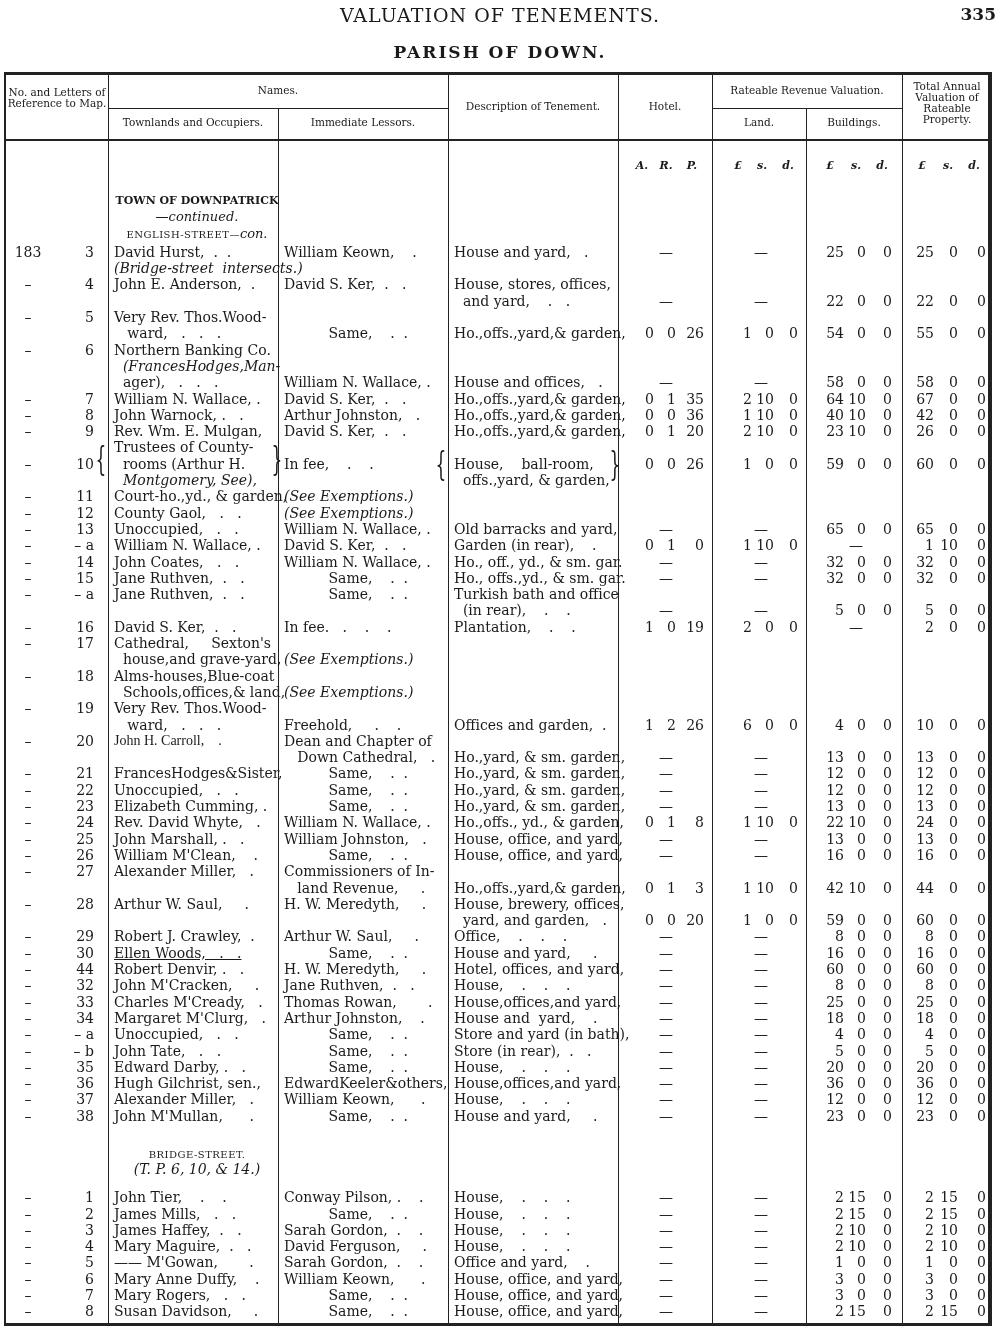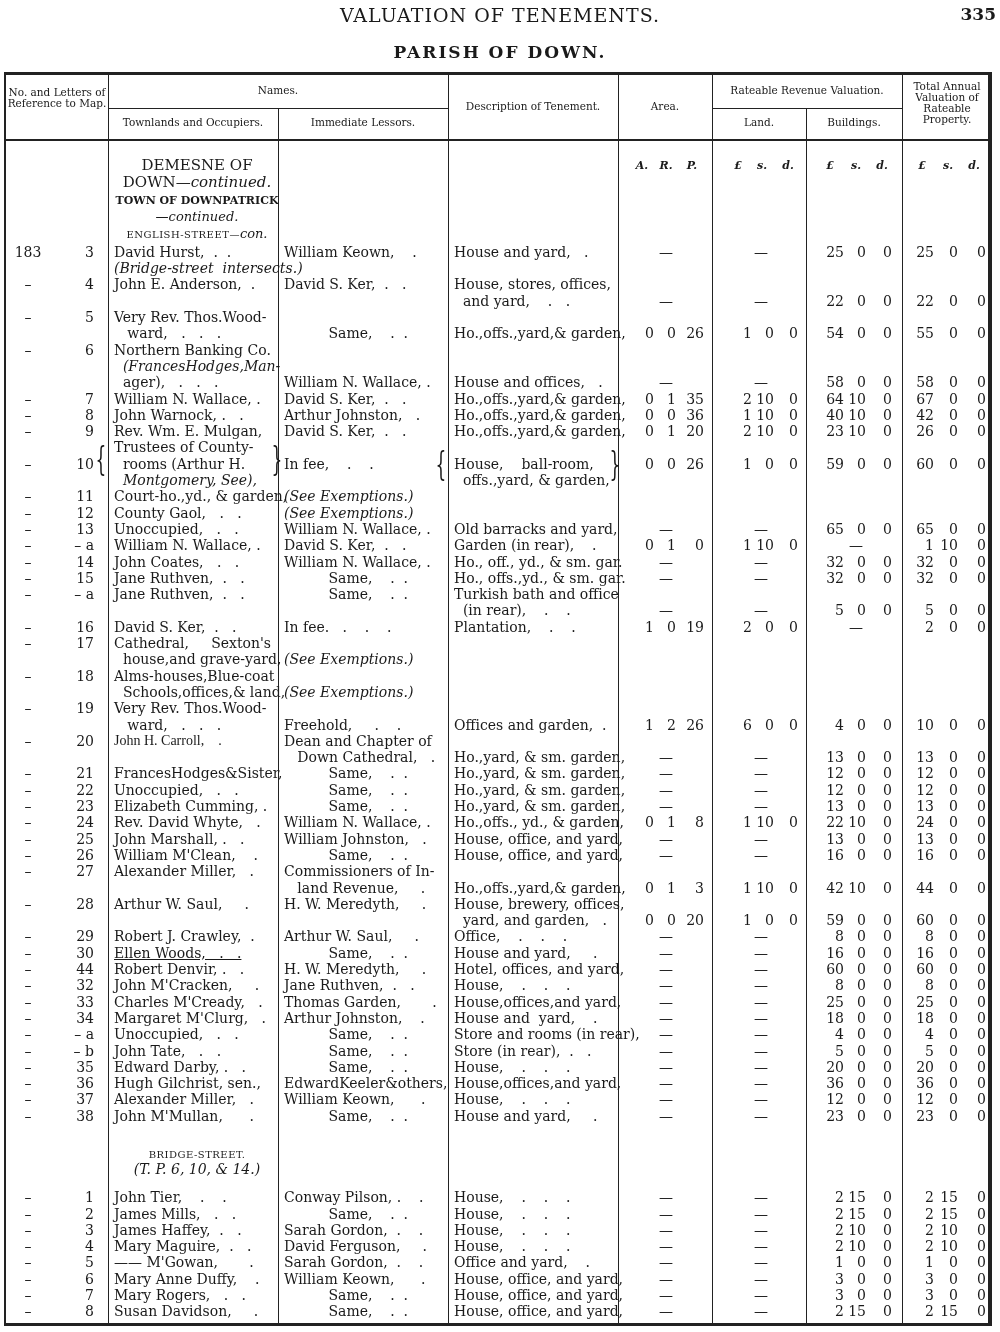--- a/index.html
+++ b/index.html
@@ -59,45 +59,41 @@
 
   <div class="hl" style="left:102px;width:340px;top:33px"></div>
   <div class="hl" style="left:706px;width:190px;top:33px"></div>
   <div class="hl" style="left:0;width:984px;top:64px;border-top-width:2px"></div>
 
   <div class="hdr" style="left:0;width:102px;top:12px">No. and Letters of Reference to Map.</div>
   <div class="hdr" style="left:102px;width:340px;top:10px">Names.</div>
   <div class="hdr" style="left:102px;width:170px;top:42px">Townlands and Occupiers.</div>
   <div class="hdr" style="left:272px;width:170px;top:42px">Immediate Lessors.</div>
   <div class="hdr" style="left:442px;width:170px;top:26px">Description of Tenement.</div>
-  <div class="hdr" style="left:612px;width:94px;top:26px">Area.</div>
+  <div class="hdr" style="left:612px;width:94px;top:26px">Hotel.</div>
   <div class="hdr" style="left:706px;width:190px;top:10px">Rateable Revenue Valuation.</div>
   <div class="hdr" style="left:706px;width:94px;top:42px">Land.</div>
   <div class="hdr" style="left:800px;width:96px;top:42px">Buildings.</div>
   <div class="hdr" style="left:898px;width:86px;top:6px">Total Annual Valuation of Rateable Property.</div>
 
   <div class="lsd">
     <span style="left:626px">A.</span>
     <span style="left:650px">R.</span>
     <span style="left:676px">P.</span>
     <span style="left:722px">£</span>
     <span style="left:746px">s.</span>
     <span style="left:772px">d.</span>
     <span style="left:814px">£</span>
     <span style="left:840px">s.</span>
     <span style="left:866px">d.</span>
     <span style="left:906px">£</span>
     <span style="left:932px">s.</span>
     <span style="left:958px">d.</span>
   </div>
 
-  <div class="sec" style="top:82px;font-size:15px;line-height:17px">
-    <div>DEMESNE OF</div>
-    <div><span>DOWN—</span><i>continued.</i></div>
-  </div>
   <div class="sec" style="top:118px;font-size:11px;font-weight:bold;line-height:16px">TOWN OF DOWNPATRICK</div>
   <div class="sec it" style="top:134px;font-size:13px;line-height:16px">—continued.</div>
   <div class="sec" style="top:150px;line-height:16px"><span class="sc">ENGLISH-STREET—</span><i style="font-size:13px">con.</i></div>
 
   <div class="sec sc" style="top:1074px">BRIDGE-STREET.</div>
   <div class="sec it" style="top:1086px;font-size:14px">(T. P. 6, 10, &amp; 14.)</div>
 
   <div id="rows">
       <div class="row" style="top: 168.8px;">
         <span class="c ref1" style="white-space: pre;">183</span>
@@ -623,21 +619,21 @@
         <span class="c b2 num" style="white-space: pre;">0</span>
         <span class="c b3 num" style="white-space: pre;">0</span>
         <span class="c t1 num" style="white-space: pre;">8</span>
         <span class="c t2 num" style="white-space: pre;">0</span>
         <span class="c t3 num" style="white-space: pre;">0</span>
       </div>
       <div class="row" style="top: 918.6px;">
         <span class="c ref1" style="white-space: pre;">–</span>
         <span class="c ref2" style="white-space: pre;">33</span>
         <span class="c occ" style="white-space: pre;">Charles M'Cready,   .</span>
-        <span class="c les" style="white-space: pre;">Thomas Garden,       .</span>
+        <span class="c les" style="white-space: pre;">Thomas Rowan,       .</span>
         <span class="c desc" style="white-space: pre;">House,offices,and yard,</span>
         <span class="c dashA">—</span>
         <span class="c dashL">—</span>
         <span class="c b1 num" style="white-space: pre;">25</span>
         <span class="c b2 num" style="white-space: pre;">0</span>
         <span class="c b3 num" style="white-space: pre;">0</span>
         <span class="c t1 num" style="white-space: pre;">25</span>
         <span class="c t2 num" style="white-space: pre;">0</span>
         <span class="c t3 num" style="white-space: pre;">0</span>
       </div>
@@ -654,21 +650,21 @@
         <span class="c b3 num" style="white-space: pre;">0</span>
         <span class="c t1 num" style="white-space: pre;">18</span>
         <span class="c t2 num" style="white-space: pre;">0</span>
         <span class="c t3 num" style="white-space: pre;">0</span>
       </div>
       <div class="row" style="top: 951.2px;">
         <span class="c ref1" style="white-space: pre;">–</span>
         <span class="c ref2" style="white-space: pre;">– a</span>
         <span class="c occ" style="white-space: pre;">Unoccupied,   .   .</span>
         <span class="c les" style="white-space: pre;">          Same,    .  .</span>
-        <span class="c desc" style="white-space: pre;">Store and rooms (in rear),</span>
+        <span class="c desc" style="white-space: pre;">Store and yard (in bath),</span>
         <span class="c dashA">—</span>
         <span class="c dashL">—</span>
         <span class="c b1 num" style="white-space: pre;">4</span>
         <span class="c b2 num" style="white-space: pre;">0</span>
         <span class="c b3 num" style="white-space: pre;">0</span>
         <span class="c t1 num" style="white-space: pre;">4</span>
         <span class="c t2 num" style="white-space: pre;">0</span>
         <span class="c t3 num" style="white-space: pre;">0</span>
       </div>
       <div class="row" style="top: 967.5px;">

